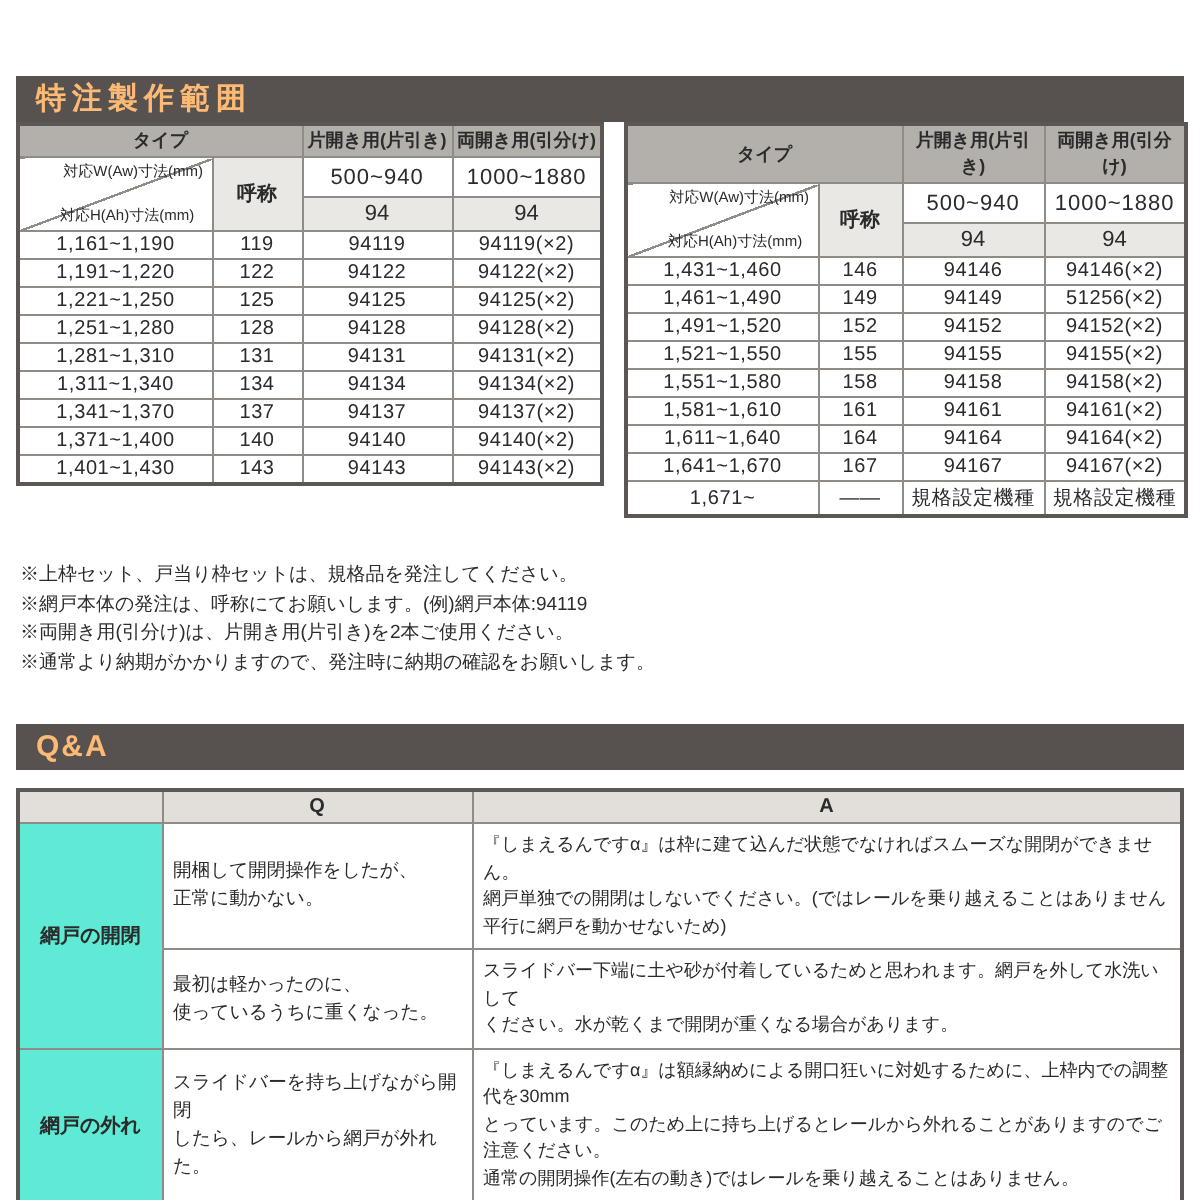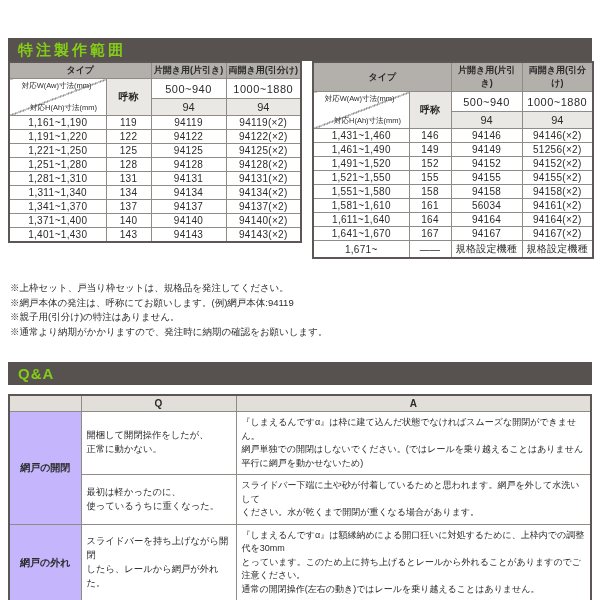--- a/index.html
+++ b/index.html
@@ -1,21 +1,21 @@
 <!DOCTYPE html>
 <html lang="ja"><head>
 <meta charset="utf-8">
 <style>
   * { margin:0; padding:0; box-sizing:border-box; }
   html,body { width:600px; height:600px; background:#fff; }
   body { font-family:"Liberation Sans", sans-serif; color:#2b2b2b; }
   .page { width:600px; height:600px; padding:38px 8px 0 8px; background:#fff; overflow:hidden; }
 
   .bar {
-    background:#575150; color:#84cc16; height:23px; line-height:23px;
+    background:#575150; color:#fdba74; height:23px; line-height:23px;
     padding-left:10px; font-weight:bold; font-size:15px; letter-spacing:3px;
   }
   .section-head { font-size:13px; font-weight:bold; margin:8px 0 4px 0; letter-spacing:1px; }
 
   .tables { display:flex; gap:10px; align-items:flex-start; }
   table.spec { border-collapse:collapse; table-layout:fixed; font-size:10px; }
   table.spec.left  { width:292px; }
   table.spec.right { width:282px; }
   table.spec td, table.spec th {
     border:1px solid #8f8b87; text-align:center; vertical-align:middle;
@@ -25,32 +25,32 @@
   table.spec .hdr { background:#b3afaa; font-size:9px; font-weight:bold; height:15px; letter-spacing:0; }
   table.spec .range { font-size:11px; height:20px; background:#fff; letter-spacing:0.5px; }
   table.spec .size  { font-size:11px; height:17px; background:#eae8e4; }
   table.spec .name  { background:#eae8e4; font-weight:bold; font-size:10px; }
   table.spec tbody td { height:11px; font-size:10px; background:#fff; letter-spacing:0.3px; }
 
   td.diag {
     position:relative; background:
       linear-gradient(to bottom right, transparent calc(50% - 0.6px), #8f8b87 calc(50% - 0.6px), #8f8b87 calc(50% + 0.6px), transparent calc(50% + 0.6px)) #fff;
   }
-  .diag-top    { position:absolute; top:2px; right:14px; font-size:7.5px; }
+  .diag-top    { position:absolute; top:2px; right:4px; font-size:7.5px; }
   .diag-bottom { position:absolute; bottom:2px; left:20px; font-size:7.5px; }
 
   .notes { margin:22px 0 0 2px; list-style:none; }
   .notes li { font-size:9.5px; line-height:1.55; color:#2b2b2b; }
 
   .qa-bar { margin-top:22px; letter-spacing:1px; }
 
   table.qa { border-collapse:collapse; table-layout:fixed; width:584px; margin-top:9px; border:2px solid #5c5755; font-size:9.5px; }
   table.qa th, table.qa td { border:1px solid #8f8b87; vertical-align:middle; padding:3px 5px; font-weight:normal; }
   table.qa th { background:#e2dfda; height:17px; text-align:center; font-weight:bold; font-size:10px; padding:1px; }
-  table.qa td.cat { background:#c4b5fd; text-align:center; font-weight:bold; font-size:10px; padding:2px; }
+  table.qa td.cat { background:#5eead4; text-align:center; font-weight:bold; font-size:10px; padding:2px; }
   table.qa td.q { white-space:pre-line; font-size:9.3px; line-height:1.5; background:#fff; }
   table.qa td.a { white-space:pre-line; font-size:9.0px; line-height:1.5; background:#fff; padding:4px 5px; }
 </style>
 </head>
 <body>
 
 <div class="page">
 
   <div class="bar">特注製作範囲</div>
 
@@ -196,21 +196,21 @@
           </tr>
           <tr>
             <td>1,551~1,580</td>
             <td>158</td>
             <td>94158</td>
             <td>94158(×2)</td>
           </tr>
           <tr>
             <td>1,581~1,610</td>
             <td>161</td>
-            <td>56034</td>
+            <td>94161</td>
             <td>94161(×2)</td>
           </tr>
           <tr>
             <td>1,611~1,640</td>
             <td>164</td>
             <td>94164</td>
             <td>94164(×2)</td>
           </tr>
           <tr>
             <td>1,641~1,670</td>
@@ -225,21 +225,21 @@
             <td>規格設定機種</td>
           </tr>
         </tbody>
     </table>
 
   </div>
 
   <ul class="notes">
     <li>※上枠セット、戸当り枠セットは、規格品を発注してください。</li>
     <li>※網戸本体の発注は、呼称にてお願いします。(例)網戸本体:94119</li>
-    <li>※親子用(引分け)の特注はありません。</li>
+    <li>※両開き用(引分け)は、片開き用(片引き)を2本ご使用ください。</li>
     <li>※通常より納期がかかりますので、発注時に納期の確認をお願いします。</li>
   </ul>
 
   <div class="bar qa-bar">Q&amp;A</div>
 
   <table class="qa">
     <colgroup>
         <col style="width:72px">
         <col style="width:155px">
         <col>

